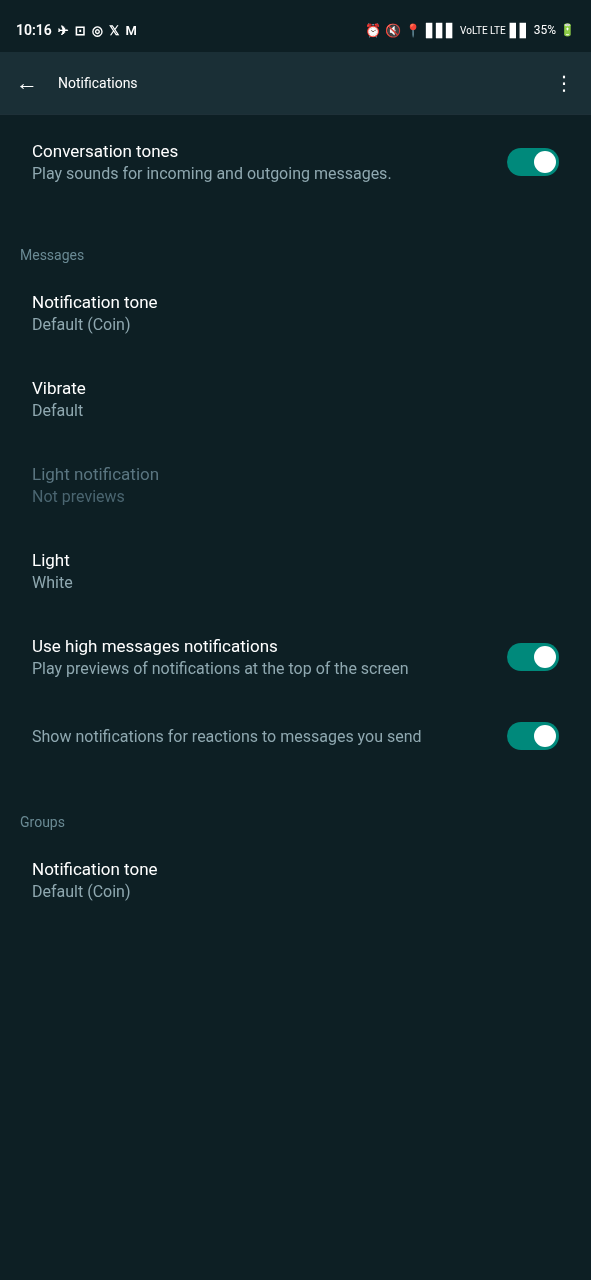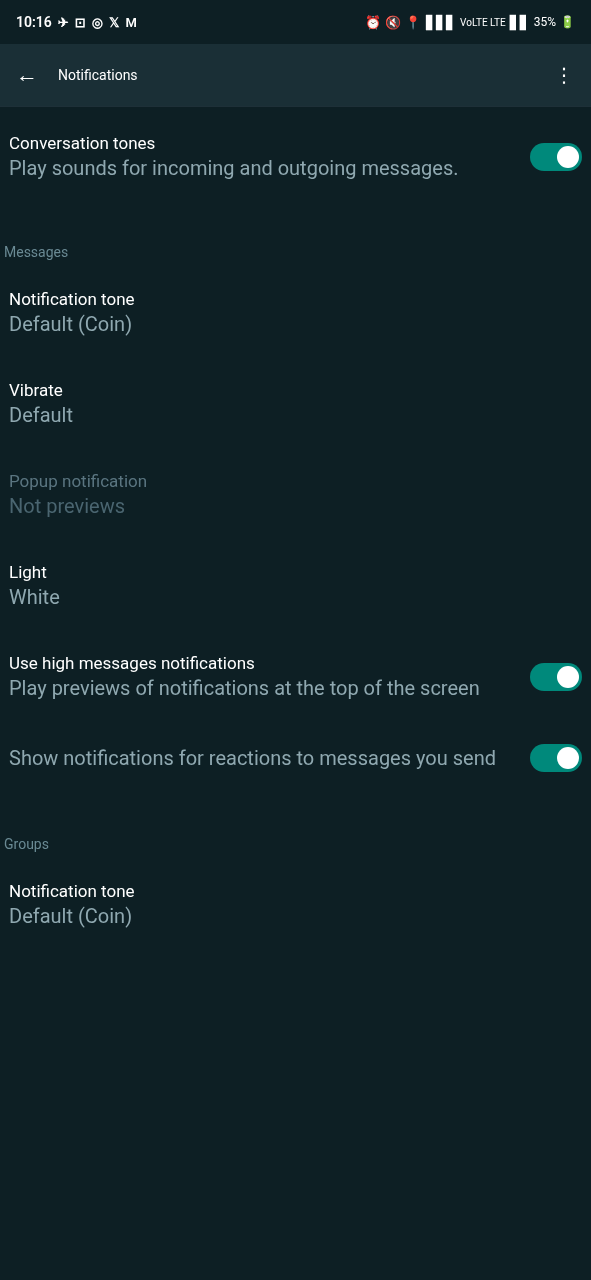--- a/index.html
+++ b/index.html
@@ -18,20 +18,21 @@
     }
 
     
     .status-bar {
       display: flex;
       justify-content: space-between;
       align-items: center;
       padding: 8px 16px;
       background-color: #0d1f24;
       height: 44px;
+      margin-top: 8px;
     }
 
     .status-left {
       display: flex;
       align-items: center;
       gap: 6px;
       font-size: 14px;
       font-weight: 600;
       color: #ffffff;
     }
@@ -80,39 +81,39 @@
 
     
     .section-divider {
       height: 1px;
       background-color: #1e3038;
       margin: 0;
     }
 
     
     .settings-item {
-      padding: 18px 9px;
+      padding: 18px 32px;
       background-color: #0d1f24;
       display: flex;
       align-items: center;
       justify-content: space-between;
     }
 
     .settings-item-content {
       flex: 1;
     }
 
     .settings-item-title {
       font-size: 17px;
       color: #ffffff;
       margin-bottom: 3px;
     }
 
     .settings-item-subtitle {
-      font-size: 20px;
+      font-size: 16px;
       color: #8fa8b0;
     }
 
     .settings-item-disabled .settings-item-title {
       color: #5a7580;
     }
 
     .settings-item-disabled .settings-item-subtitle {
       color: #4a6570;
     }
@@ -140,21 +141,21 @@
       border-radius: 50%;
       transition: left 0.2s;
     }
 
     .toggle-switch.on .toggle-knob {
       left: 27px;
     }
 
     
     .section-header {
-      padding: 24px 20px 10px 4px;
+      padding: 24px 20px 10px 20px;
       background-color: #0d1f24;
     }
 
     .section-header-text {
       font-size: 14px;
       color: #6a8a94;
     }
 
     
     .gap {
@@ -229,21 +230,21 @@
   <div class="settings-item-content">
     <div class="settings-item-title">Vibrate</div>
     <div class="settings-item-subtitle">Default</div>
   </div>
 </div>
 
 <div class="gap-small"></div>
 
 <div class="settings-item settings-item-disabled">
   <div class="settings-item-content">
-    <div class="settings-item-title">Popup notification</div>
+    <div class="settings-item-title">Light notification</div>
     <div class="settings-item-subtitle">Not previews</div>
   </div>
 </div>
 
 <div class="gap-small"></div>
 
 <div class="settings-item">
   <div class="settings-item-content">
     <div class="settings-item-title">Light</div>
     <div class="settings-item-subtitle">White</div>

